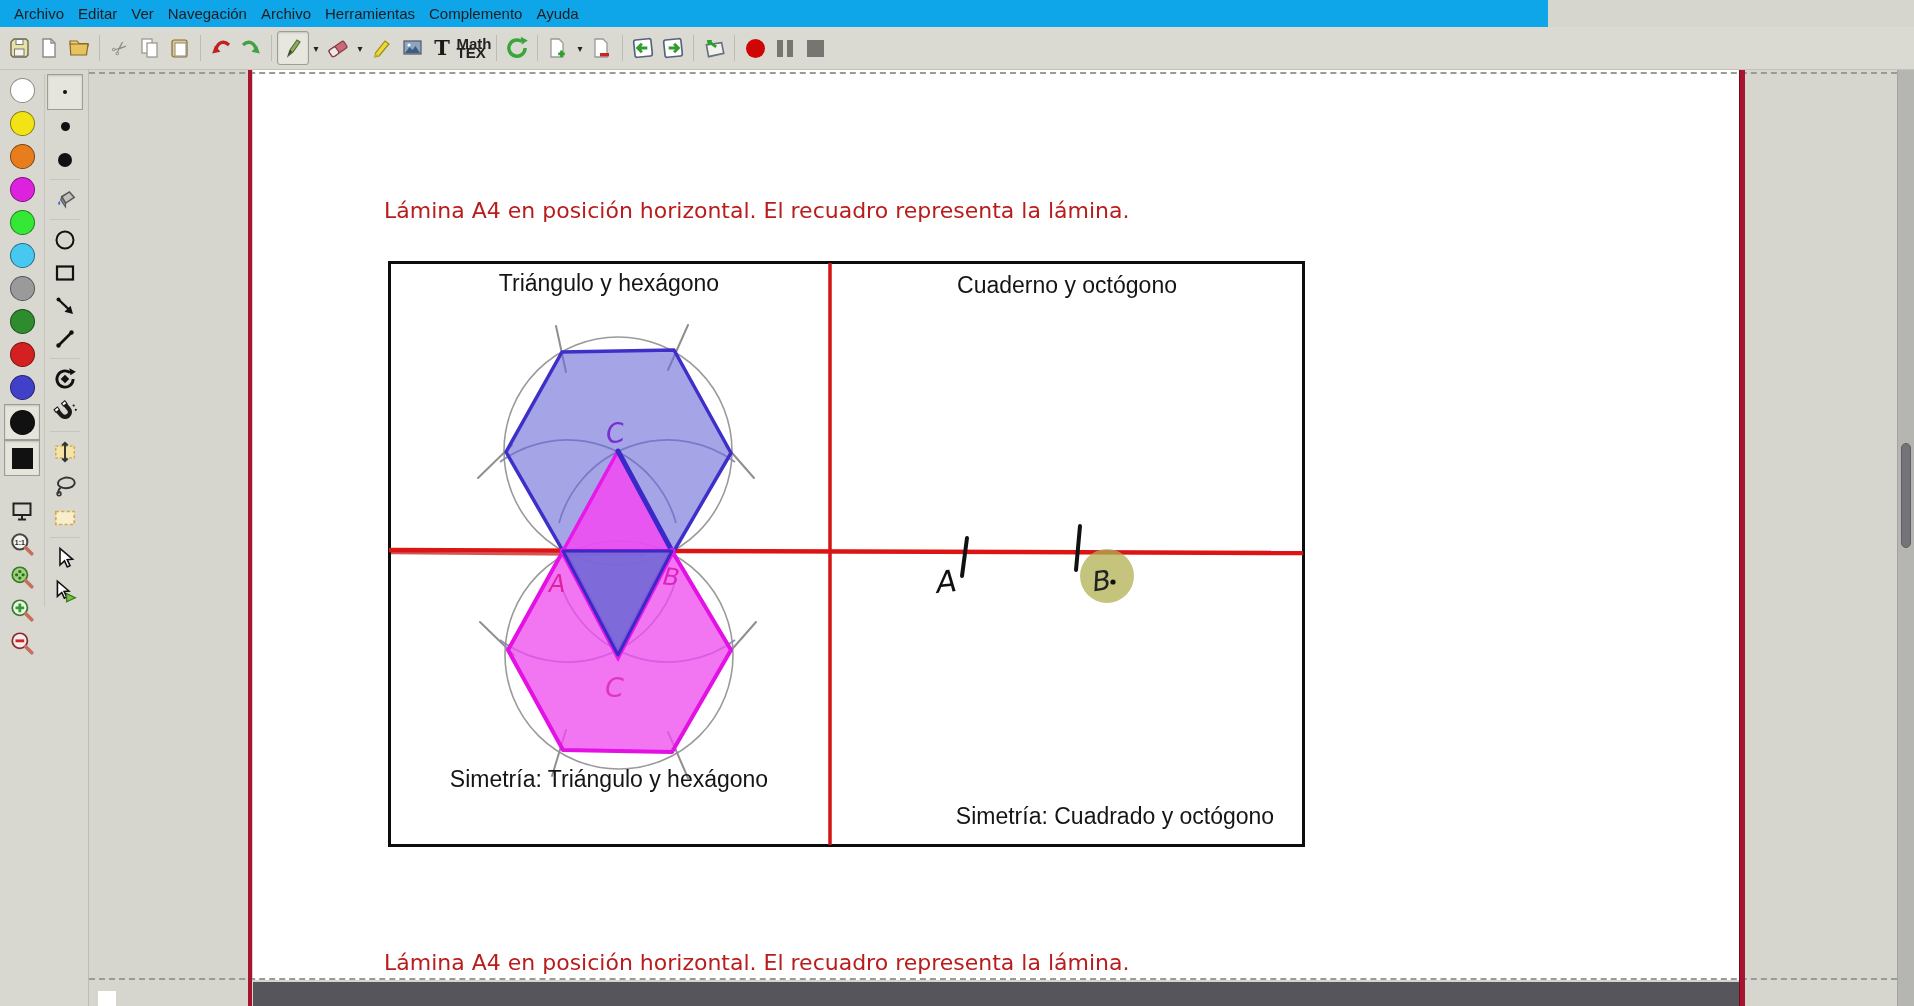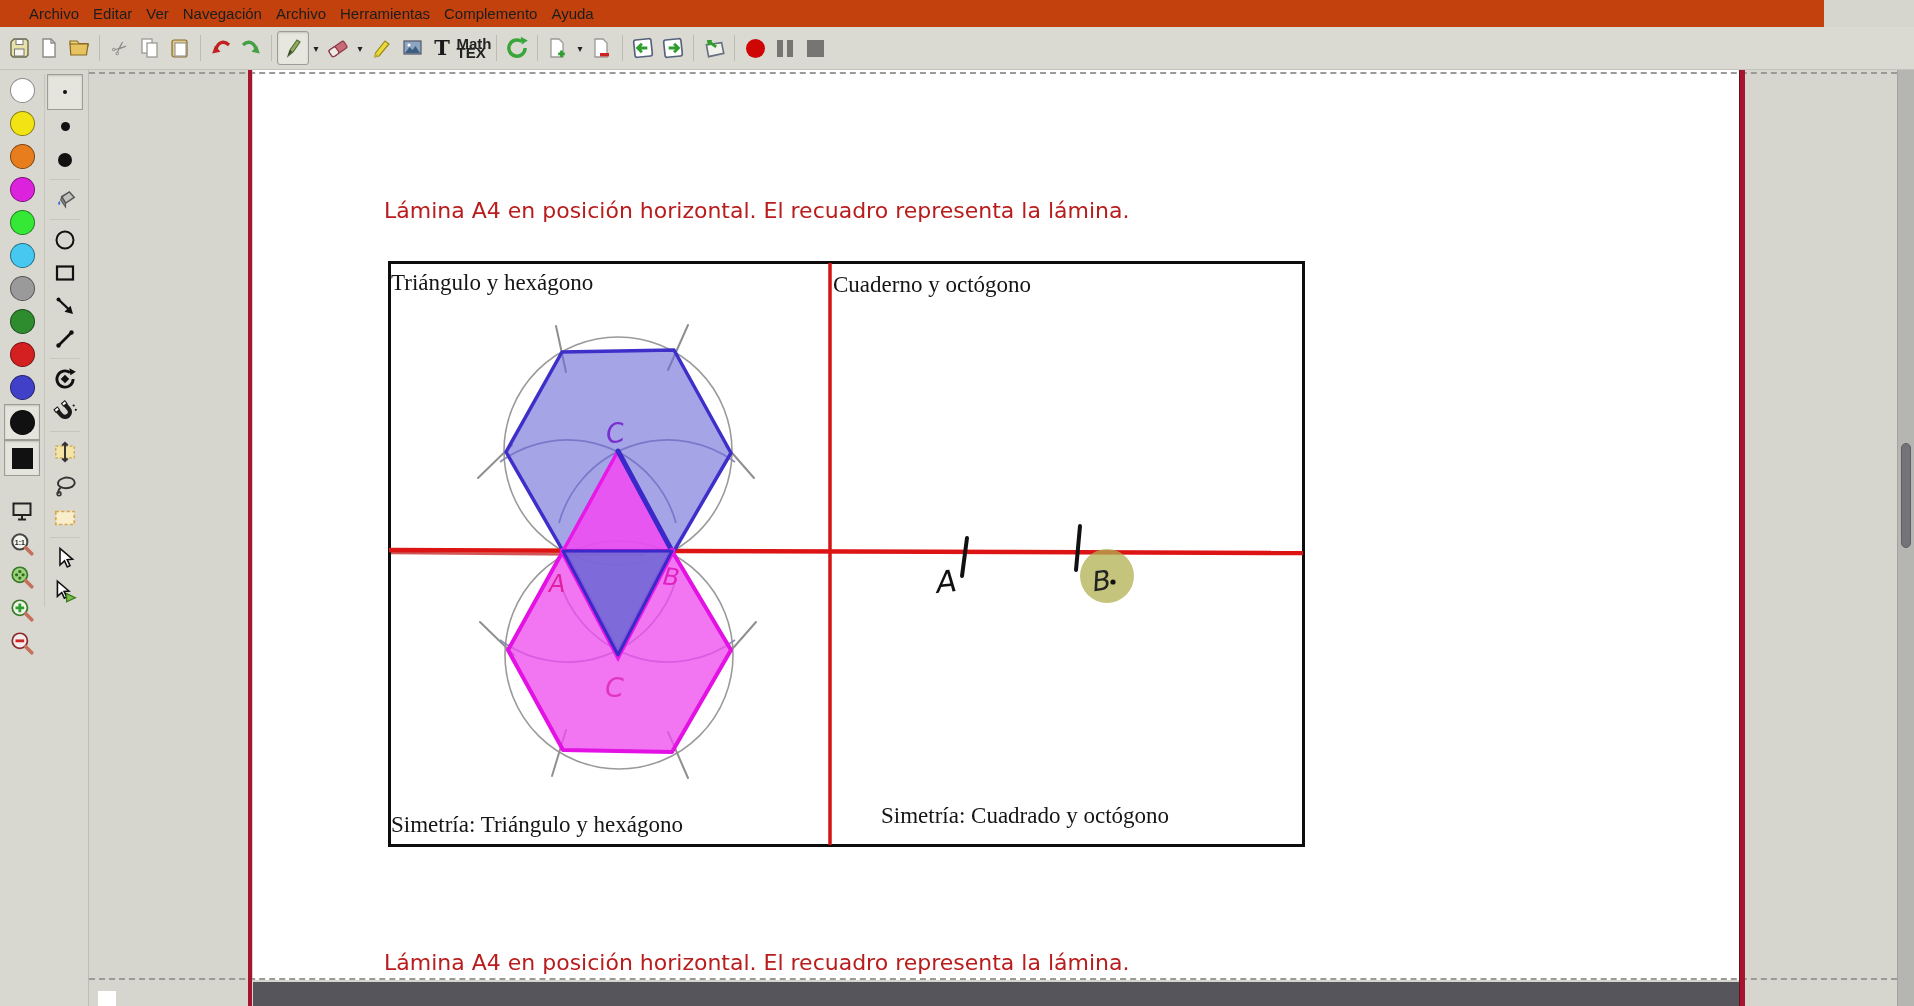--- a/index.html
+++ b/index.html
@@ -1,20 +1,20 @@
 <!DOCTYPE html>
 <html><head>
 <meta charset="utf-8">
 <style>
   html,body{margin:0;padding:0;}
   body{width:1914px;height:1006px;position:relative;overflow:hidden;
        background:#d6d6cf;font-family:"Liberation Sans",sans-serif;}
   
-  .menubar{position:absolute;left:0;top:0;width:1824px;height:27px;background:#c2410c;
-           display:flex;align-items:center;padding-left:22px;box-sizing:border-box;z-index:30;}
+  .menubar{position:absolute;left:0;top:0;width:1548px;height:27px;background:#0ea5e9;
+           display:flex;align-items:center;padding-left:7px;box-sizing:border-box;z-index:30;}
   .menu-item{font-size:15px;color:#1d1d1d;padding:0 7px;cursor:default;}
   .toolbar{position:absolute;left:0;top:27px;width:1914px;height:43px;background:#dadad3;
            border-bottom:1px solid #c3c3bb;display:flex;align-items:center;padding-left:4px;
            box-sizing:border-box;z-index:30;}
   .tbtn{width:30px;height:32px;display:flex;align-items:center;justify-content:center;border-radius:3px;}
   .tbtn.pressed{background:#e7e7df;border:1px solid #9d9d95;box-shadow:inset 0 1px 2px rgba(0,0,0,.15);}
   .tsep{width:1px;height:26px;background:#bcbcb4;margin:0 5px;}
   .chev{font-size:10px;color:#222;width:12px;text-align:center;}
   .glyph-cut{font-size:19px;color:#8a8a86;transform:rotate(-40deg);}
   .rec-dot{width:19px;height:19px;border-radius:50%;background:#cf0606;}
@@ -38,21 +38,21 @@
   .ssep{width:30px;height:1px;background:#c6c6be;margin:3px 0;}
   
   .sheet{position:absolute;left:253px;top:70px;width:1486px;height:910px;background:#ffffff;z-index:1;}
   .margin-left{position:absolute;left:248px;top:70px;width:4px;height:936px;background:#a81430;z-index:6;}
   .margin-right{position:absolute;left:1739px;top:70px;width:5px;height:936px;background:#a81430;border-left:1px solid #6d0d1f;z-index:6;}
   .dash-line{position:absolute;left:89px;width:1808px;height:0;border-top:2px dashed #9a9a96;z-index:5;}
   .dark-band{position:absolute;left:253px;top:982px;width:1486px;height:24px;background:#55555b;z-index:4;}
   .corner-sq{position:absolute;left:98px;top:991px;width:18px;height:15px;background:#ffffff;z-index:26;}
   .doc-text{position:absolute;font-family:"DejaVu Sans","Liberation Sans",sans-serif;font-size:22px;color:#b91c1c;z-index:8;white-space:nowrap;}
   .fig-rect{position:absolute;left:388px;top:261px;width:917px;height:586px;border:3px solid #0d0d0d;box-sizing:border-box;z-index:7;}
-  .quad-title{position:absolute;z-index:9;font-family:Liberation Serif, serif;font-size:23px;color:#151515;white-space:nowrap;}
+  .quad-title{position:absolute;z-index:9;text-align:center;font-family:Liberation Sans, sans-serif;font-size:23px;color:#151515;white-space:nowrap;}
   .overlay-svg{position:absolute;left:253px;top:70px;z-index:8;}
   
   .vscroll{position:absolute;right:0;top:70px;width:16px;bottom:0;background:#b5b5b1;border-left:1px solid #a3a39f;z-index:30;}
   .vthumb{position:absolute;left:3px;width:10px;top:373px;height:105px;background:#747478;border-radius:5px;border:1px solid #5f5f63;box-sizing:border-box;}
 </style>
 </head>
 <body>
 
 <div class="sheet"></div>
 <div class="dash-line" style="top:72px"></div>
@@ -61,21 +61,21 @@
 <div class="margin-left"></div>
 <div class="margin-right"></div>
 <div class="corner-sq"></div>
 
 <div class="doc-text" style="left:384px;top:198px">Lámina A4 en posición horizontal. El recuadro representa la lámina.</div>
 <div class="doc-text" style="left:384px;top:950px">Lámina A4 en posición horizontal. El recuadro representa la lámina.</div>
 
 <div class="fig-rect"></div>
 <div class="quad-title" style="left:391px;top:270px;width:436px">Triángulo y hexágono</div>
 <div class="quad-title" style="left:833px;top:272px;width:468px">Cuaderno y octógono</div>
-<div class="quad-title" style="left:391px;top:812px;width:436px">Simetría: Triángulo y hexágono</div>
+<div class="quad-title" style="left:391px;top:766px;width:436px">Simetría: Triángulo y hexágono</div>
 <div class="quad-title" style="left:881px;top:803px;width:468px">Simetría: Cuadrado y octógono</div>
 
 <svg class="overlay-svg" width="1486" height="910" viewBox="253 70 1486 910">
 
   <g stroke="#9a9a9a" stroke-width="1.6" fill="none">
     <circle cx="618" cy="451" r="114"></circle>
     <circle cx="619" cy="655" r="114"></circle>
   </g>
 
   <g stroke="#8f8f8f" stroke-width="2" fill="none" stroke-linecap="round">

